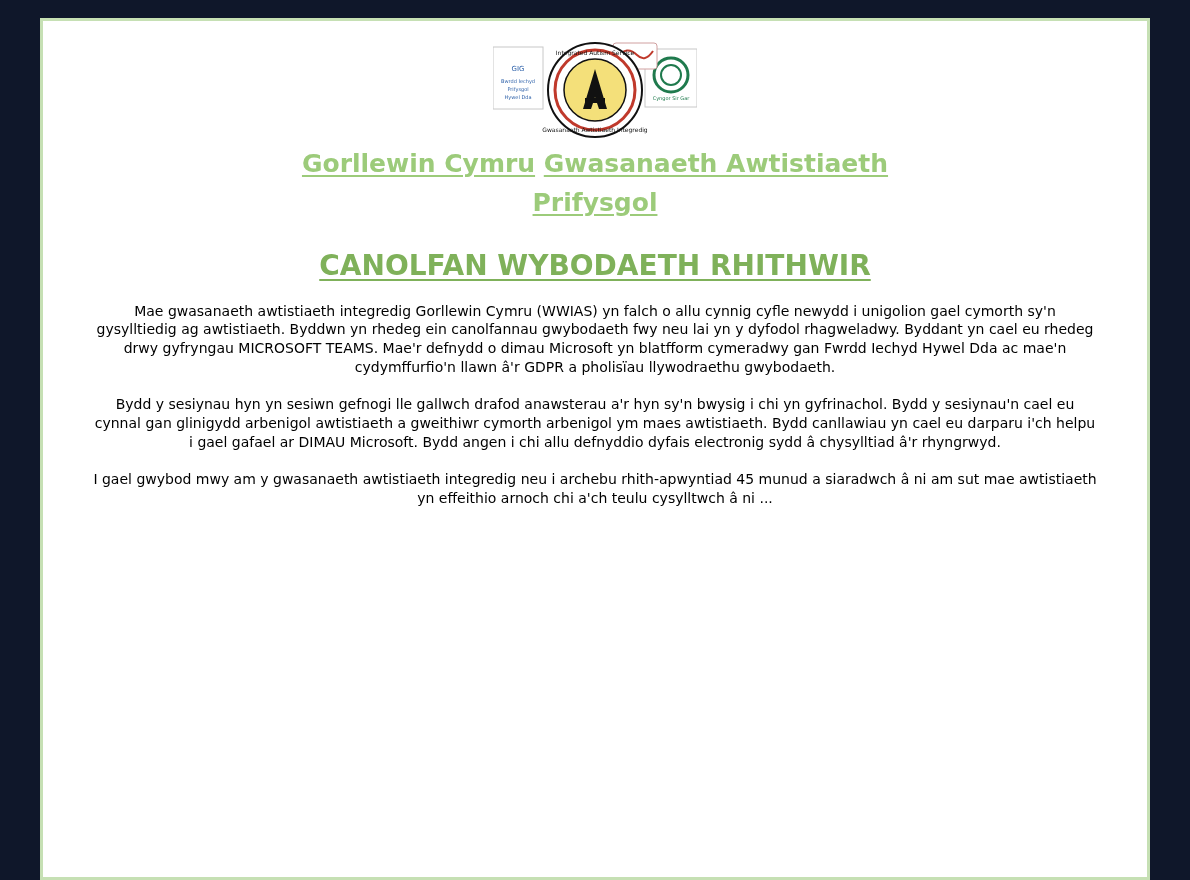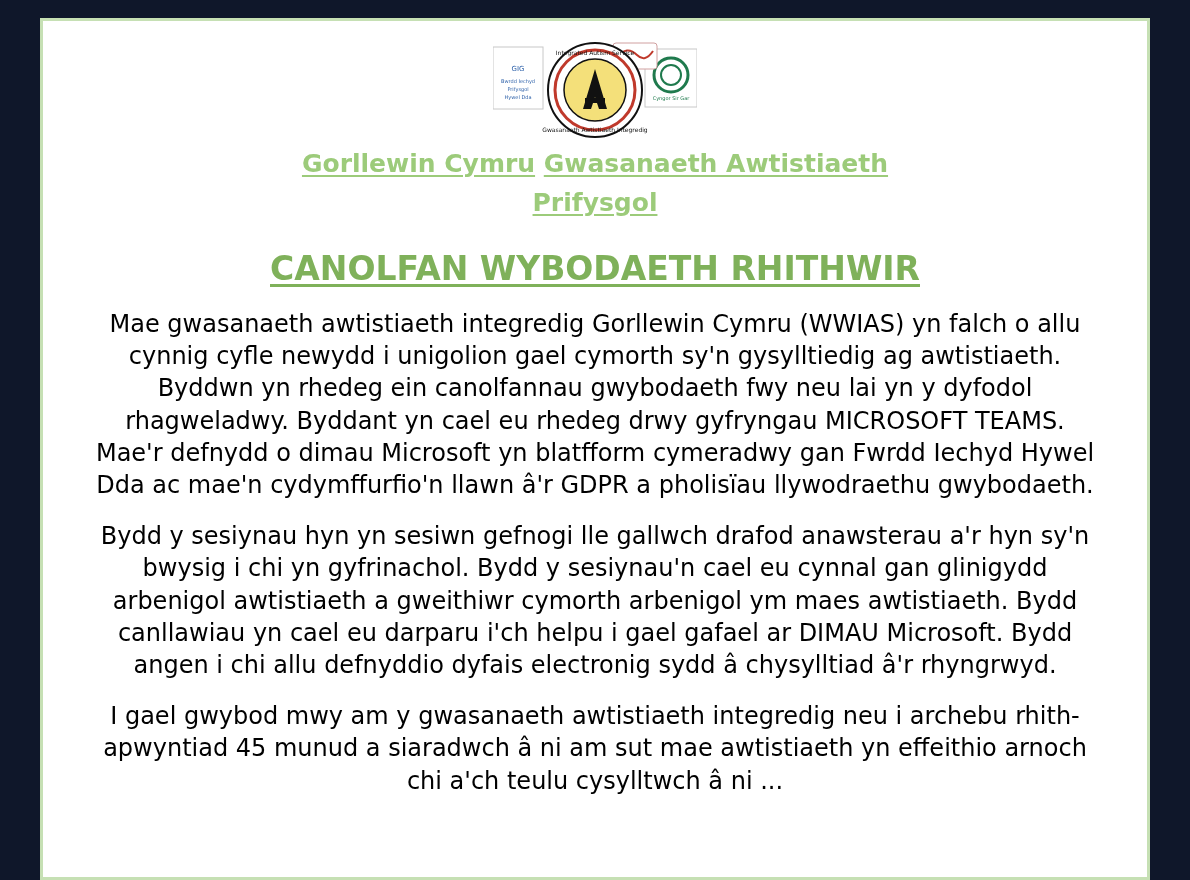--- a/index.html
+++ b/index.html
@@ -52,30 +52,30 @@
     color: #9ccb7a;
     margin: 4px 0 0 0;
     letter-spacing: 0px;
   }
   h1.title .u {
     text-decoration: underline;
     text-underline-offset: 3px;
   }
   h2.subtitle {
     text-align: center;
-    font-size: 33px;
+    font-size: 28px;
     font-weight: bold;
     color: #7fb15a;
     margin: 26px 0 20px 0;
     text-decoration: underline;
     text-underline-offset: 4px;
   }
   p.body {
     text-align: center;
-    font-size: 24px;
+    font-size: 14px;
     line-height: 1.35;
     color: #000000;
     margin: 0 0 18px 0;
     padding: 0 22px;
   }
   p.body.tight { margin-bottom: 16px; }
   .spellcheck {
     text-decoration-style: wavy;
     text-decoration-color: #e03030;
     text-decoration-thickness: 1px;

